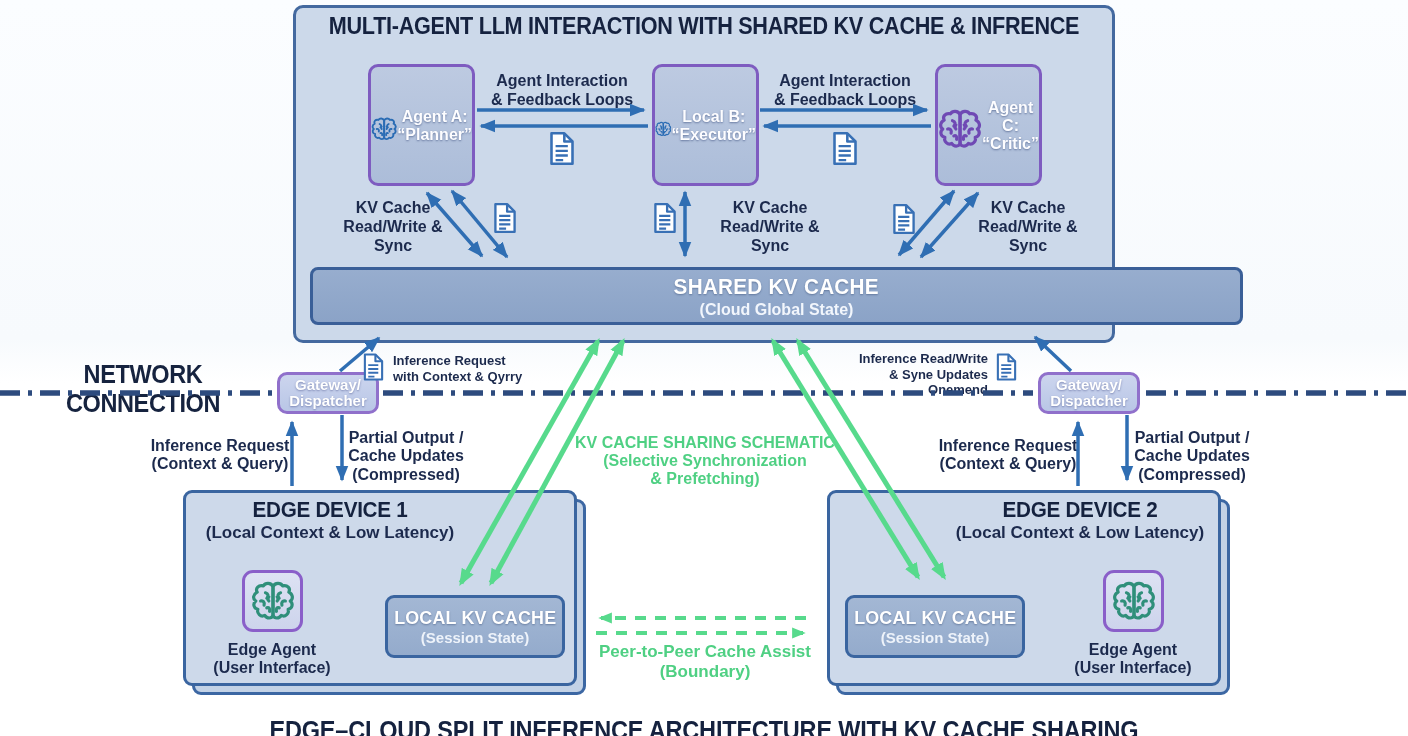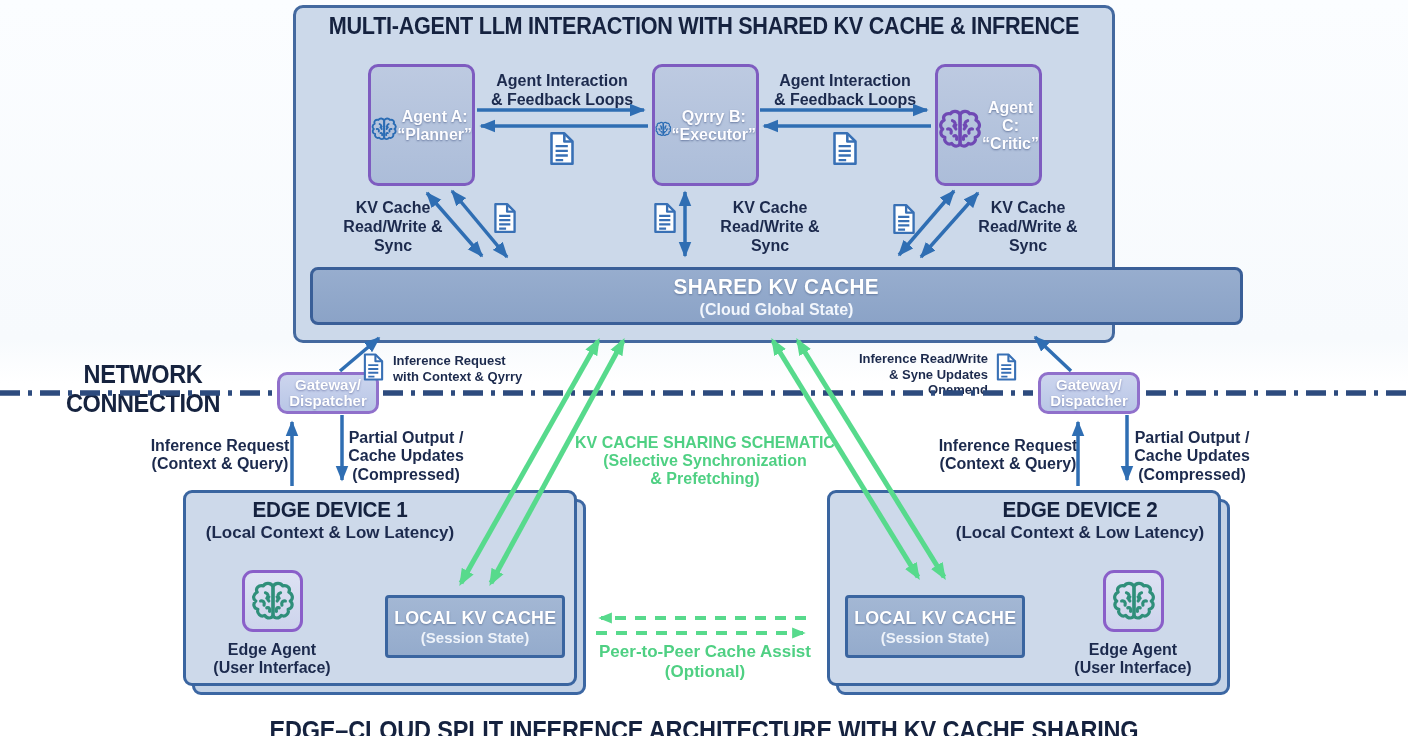--- a/index.html
+++ b/index.html
@@ -50,21 +50,21 @@
   .flowlbl { font-size:16px; font-weight:700; color:#1c2a4d; line-height:1.15; }
 
   .kvshare-t { left:560px; top:433px; width:290px; font-size:17px; font-weight:700; color:#4fd083; }
   .kvshare-s { left:560px; top:452px; width:290px; font-size:16px; font-weight:700; color:#4fd083; line-height:1.15; }
 
   
   .edgeshadow { width:394px; height:196px; background:#c3d2e6; border:3px solid #3c67a3; border-radius:9px; }
   .edgebox { width:394px; height:196px; background:#cdd9ea; border:3px solid #3a65a0; border-radius:9px; }
   .edge-title { font-size:22px; font-weight:800; color:#15223f; letter-spacing:-0.3px; line-height:1.05; }
   .edge-sub   { font-size:17px; font-weight:700; color:#1c2a4d; margin-top:2px; }
-  .localcache { width:180px; height:63px; border:3px solid #3a65a0; border-radius:4px;
+  .localcache { width:180px; height:63px; border:3px solid #3a65a0; border-radius:9px;
                 background:linear-gradient(180deg,#a3b7d4 0%,#94abcc 100%);
                 display:flex; flex-direction:column; align-items:center; justify-content:center; }
   .localcache .t1 { font-size:19px; font-weight:800; color:#fff; letter-spacing:.2px; text-shadow:0 1px 2px rgba(30,50,90,.4); }
   .localcache .t2 { font-size:15px; font-weight:600; color:#eef3fa; }
   .edgeagent { width:61px; height:62px; border:3px solid #8a5fc9; border-radius:11px;
                background:linear-gradient(180deg,#dde2f3 0%,#cdd4ec 100%);
                display:flex; align-items:center; justify-content:center; }
   .edgeagent-lbl { font-size:16px; font-weight:700; color:#1c2a4d; line-height:1.15; }
 
   .p2p-lbl { left:555px; top:642px; width:300px; font-size:17px; font-weight:700; color:#4fd083; line-height:1.18; }
@@ -105,21 +105,21 @@
   <div class="abs agentbox" style="left:368px;">
     <svg class="brain" width="54" height="54" viewBox="0 0 64 64" style="stroke:#2a6cb4">
         <use href="#brain-shape" style="--c:#2a6cb4"></use>
       </svg>
     <div class="agent-name"><span>Agent A:</span><br><span>“Planner”</span></div>
   </div>
   <div class="abs agentbox" style="left:652px;">
     <svg class="brain" width="54" height="54" viewBox="0 0 64 64" style="stroke:#2a6cb4">
         <use href="#brain-shape"></use>
       </svg>
-    <div class="agent-name"><span>Qyrry B:</span><br><span>“Executor”</span></div>
+    <div class="agent-name"><span>Local B:</span><br><span>“Executor”</span></div>
   </div>
   <div class="abs agentbox" style="left:935px;">
     <svg class="brain brain-c" width="54" height="54" viewBox="0 0 64 64">
         <use href="#brain-shape"></use>
       </svg>
     <div class="agent-name"><span>Agent C:</span><br><span>“Critic”</span></div>
   </div>
 
   <div class="abs midlbl navy ctr pre" style="left:482px; top:72px; width:160px;">Agent Interaction
 &amp; Feedback Loops</div>
@@ -195,21 +195,21 @@
       </svg>
   </div>
   <div class="abs edgeagent-lbl ctr pre" style="left:1058px; top:641px; width:150px;">Edge Agent
 (User Interface)</div>
   <div class="abs localcache" style="left:845px; top:595px;">
     <div class="t1 cond">LOCAL KV CACHE</div>
     <div class="t2">(Session State)</div>
   </div>
 
   <div class="abs p2p-lbl ctr pre">Peer-to-Peer Cache Assist
-(Optional)</div>
+(Boundary)</div>
 
   <div class="abs footer-title ctr cond">EDGE–CLOUD SPLIT INFERENCE ARCHITECTURE WITH KV CACHE SHARING</div>
 
   <svg class="docicon" style="left:548px; top:131px;" width="28" height="35" viewBox="0 0 24 30">
       <use href="#doc-shape"></use>
     </svg>
   <svg class="docicon" style="left:831px; top:131px;" width="28" height="35" viewBox="0 0 24 30">
       <use href="#doc-shape"></use>
     </svg>
   <svg class="docicon" style="left:492px; top:202px;" width="26" height="32" viewBox="0 0 24 30">

